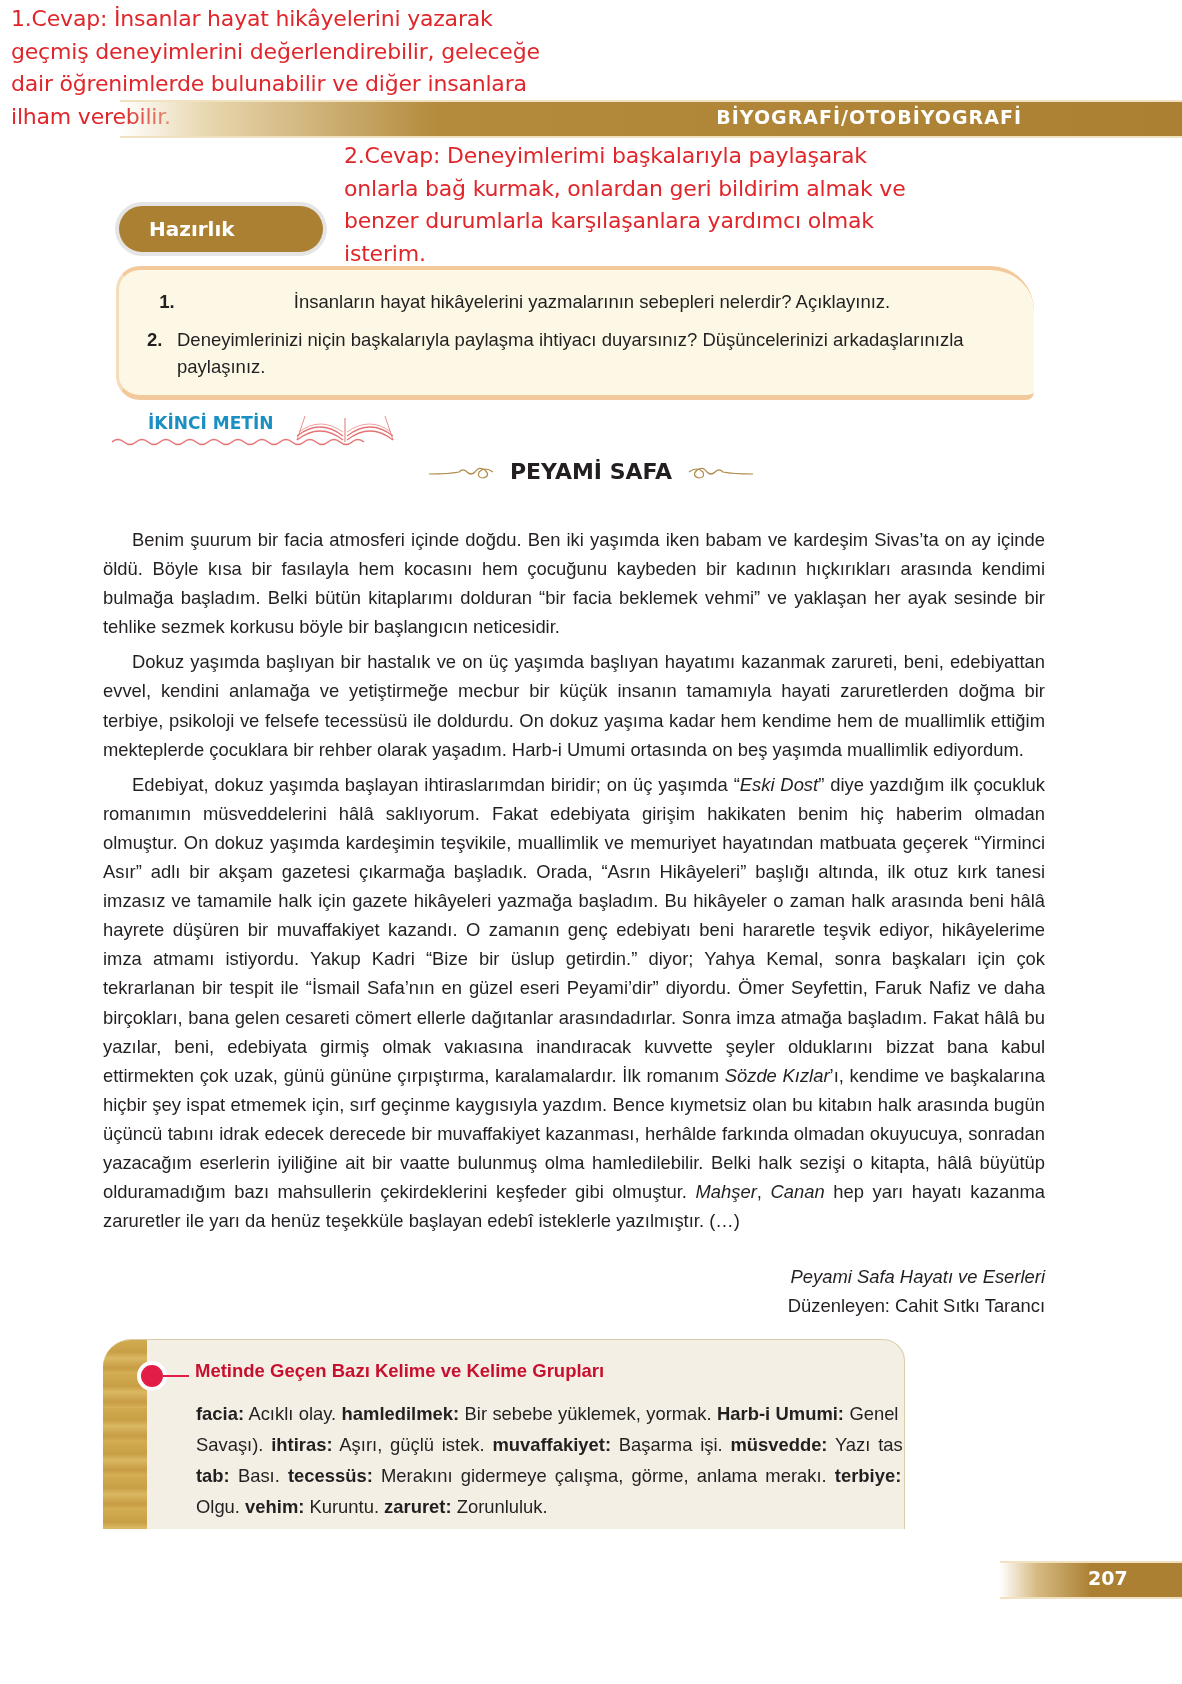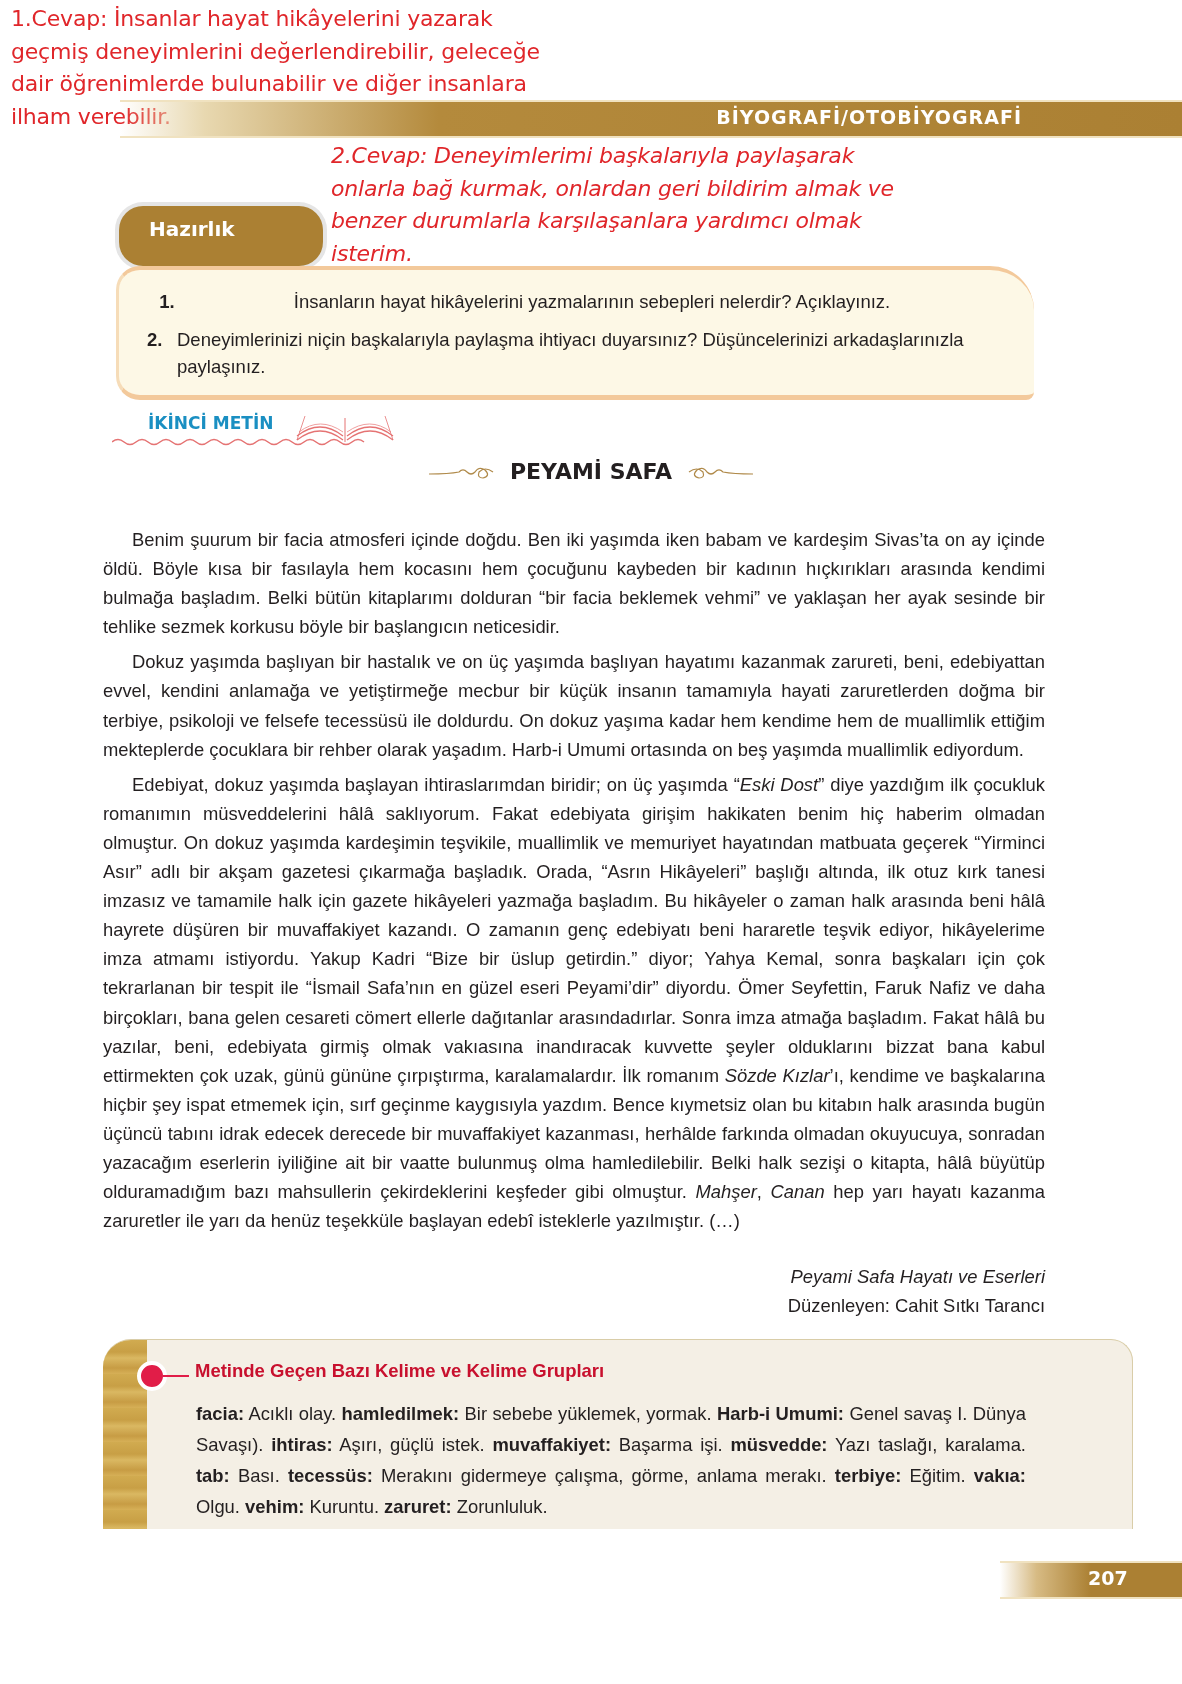--- a/index.html
+++ b/index.html
@@ -2,29 +2,29 @@
 <html><head>
 <meta charset="utf-8">
 <style>
   html, body { margin: 0; padding: 0; background: #ffffff; }
   body { width: 1182px; height: 1684px; position: relative; overflow: hidden;
          font-family: "Liberation Sans", "DejaVu Sans", sans-serif; color: #231f20; }
 
   .answer { position: absolute; color: #e0262a; font-family: "DejaVu Sans", sans-serif;
             font-size: 22px; line-height: 32.5px; letter-spacing: -0.2px; }
   #answer1 { left: 11px; top: 3px; width: 560px; }
-  #answer2 { left: 331px; top: 140px; width: 580px; font-style: italic; }
+  #answer2 { left: 344px; top: 140px; width: 580px; }
 
   .header-band { position: absolute; left: 120px; top: 100px; width: 1062px; height: 34px;
                  background: linear-gradient(to right, rgba(255,255,255,0) 0%, #e8d8b0 8%, #b48a3c 30%, #ab8033 100%);
                  border-top: 2px solid #f0e2c0; border-bottom: 2px solid #f0e2c0; }
   .header-title { position: absolute; right: 160px; top: 4px; color: #fff; font-weight: bold;
                   font-size: 19px; letter-spacing: 1px; font-family: "DejaVu Sans", sans-serif; }
 
-  .hazirlik { position: absolute; left: 119px; top: 206px; width: 204px; height: 60px; border-radius: 24px;
+  .hazirlik { position: absolute; left: 119px; top: 206px; width: 204px; height: 46px; border-radius: 24px;
               background: #ab8033; box-shadow: 0 0 0 4px #e5e5e5; color: #fff; font-weight: bold;
               font-size: 20px; line-height: 46px; padding-left: 30px; box-sizing: border-box;
               font-family: "DejaVu Sans", sans-serif; }
 
   .prep-box { position: absolute; left: 116px; top: 266px; width: 918px; height: 134px;
               background: #fdf8e6; border-radius: 24px 44px 8px 24px;
               border-top: 4px solid #f3c99b; border-bottom: 5px solid #f3c99b; border-left: 3px solid #f6dcb8;
               box-sizing: border-box; }
   .prep-q { position: absolute; left: 28px; font-size: 18.5px; line-height: 27px; color: #231f20; width: 860px; }
   .prep-q .num { font-weight: bold; display: inline-block; width: 30px; }
@@ -43,21 +43,21 @@
   .flourish { vertical-align: middle; }
 
   .body-text { position: absolute; left: 103px; top: 525px; width: 942px; font-size: 18.4px; line-height: 29.1px;
                text-align: justify; color: #231f20; }
   .body-text p { margin: 0 0 6px 0; text-indent: 29px; }
   .body-text i { font-style: italic; }
 
   .source { position: absolute; right: 137px; top: 1262px; text-align: right; font-size: 18.4px; line-height: 29px; }
   .source .title { font-style: italic; }
 
-  .glossary { position: absolute; left: 103px; top: 1339px; width: 1030px; height: 190px; background: #f4efe5;
+  .glossary { position: absolute; left: 103px; top: 1339px; width: 802px; height: 190px; background: #f4efe5;
               border-radius: 28px 22px 0 0; border-top: 1px solid #d9cda8; border-right: 1px solid #d9cda8;
               box-sizing: border-box; overflow: hidden; }
   .gl-strip { position: absolute; left: 0; top: 0; width: 44px; height: 100%;
               background: repeating-linear-gradient(to bottom, #d1ab50 0px, #c89f45 12px, #dab862 18px, #c79c44 28px, #d6b057 34px); }
   .gl-dot { position: absolute; left: 34px; top: 21px; width: 22px; height: 22px; border-radius: 50%;
             background: #e11d48; border: 4px solid #fff; box-sizing: content-box; }
   .gl-line { position: absolute; left: 60px; top: 35px; width: 26px; height: 2px; background: #e11d48; }
   .gl-title { position: absolute; left: 92px; top: 20px; color: #c8102e; font-weight: bold; font-size: 18.5px; }
   .gl-body { position: absolute; left: 93px; top: 58px; width: 830px; font-size: 18.4px; line-height: 31px;
              text-align: justify; }

